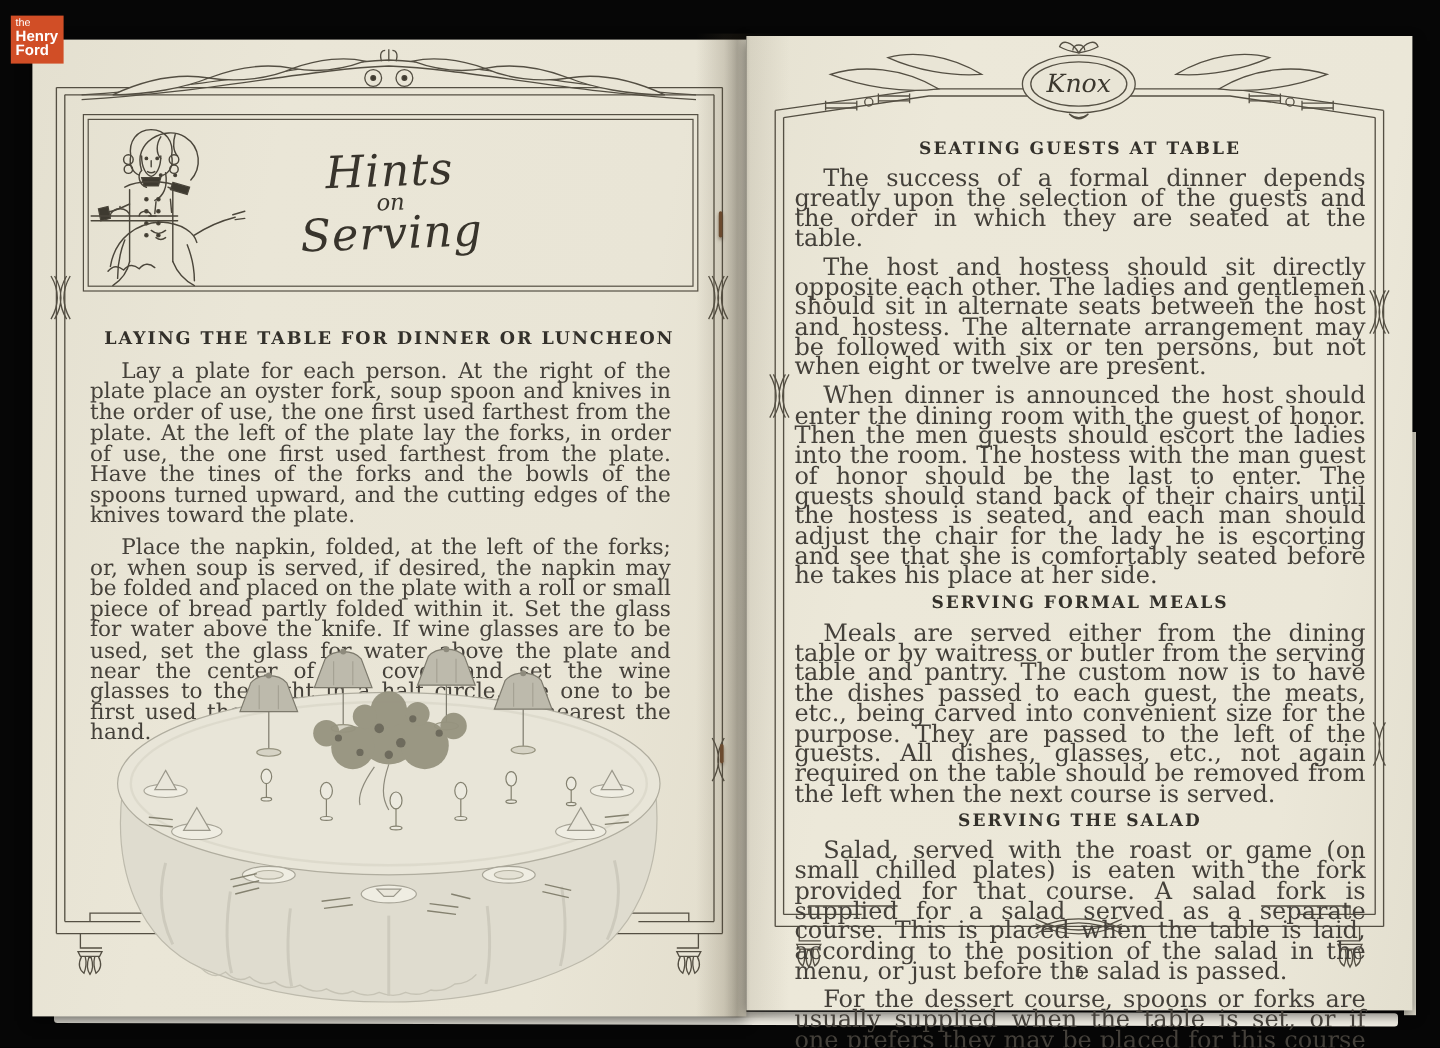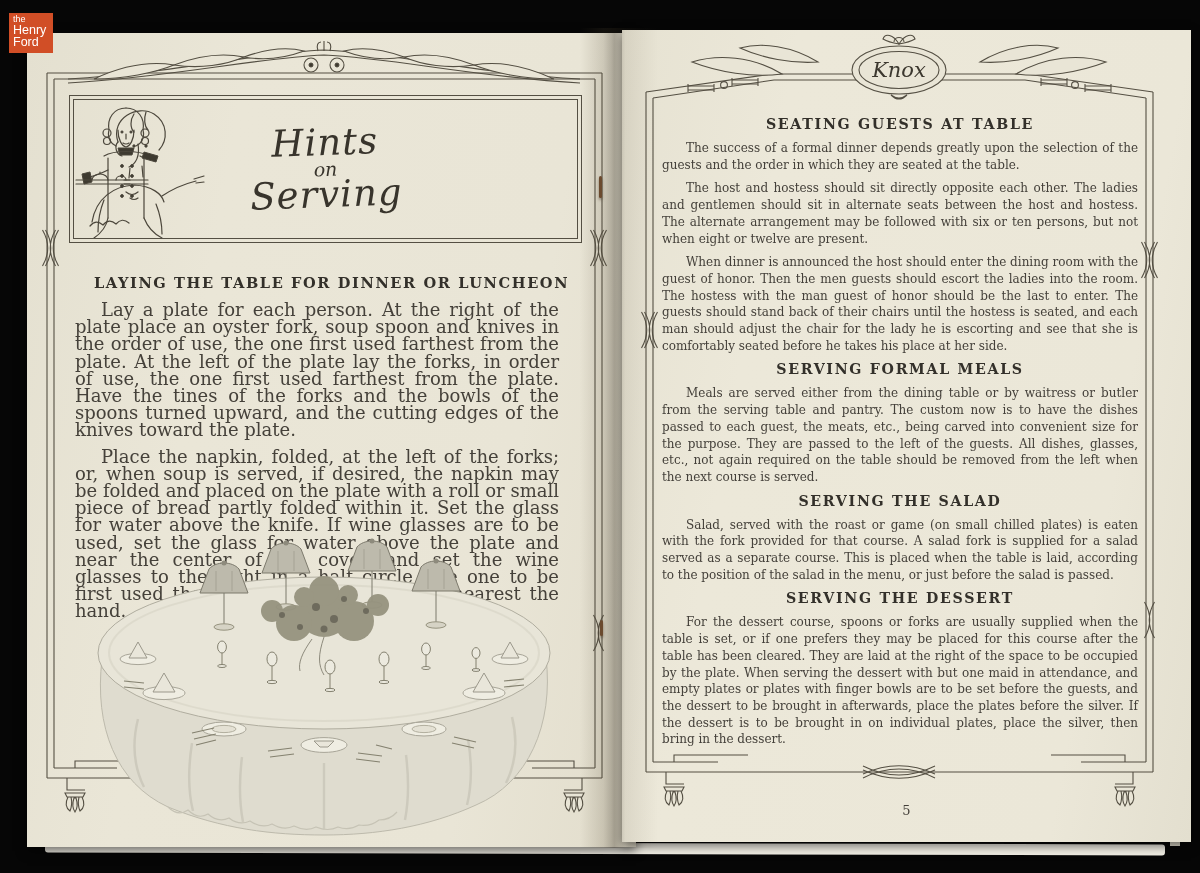--- a/index.html
+++ b/index.html
@@ -2,26 +2,26 @@
 <html><head>
 <meta charset="utf-8">
 <style>
   html,body{margin:0;padding:0;background:#060606;}
   .stage{position:relative;width:1200px;height:873px;background:#060606;overflow:hidden;
          font-family:"DejaVu Serif","Liberation Serif",serif;}
   
   .hf-logo{position:absolute;left:9px;top:13px;width:44px;height:40px;background:#d14e26;
            color:#fff;z-index:6;font-family:"Liberation Sans",sans-serif;padding:2px 0 0 4px;box-sizing:border-box;}
   .hf-the{display:block;font-size:9px;line-height:9px;font-weight:400;}
-  .hf-big{display:block;font-size:12.5px;line-height:12px;font-weight:400;}
+  .hf-big{display:block;font-size:12.5px;line-height:12px;font-weight:700;}
   
   .page-under{position:absolute;left:45px;top:843px;width:1120px;height:11px;background:#f1eee4;
               border-radius:3px;z-index:0;transform:rotate(.15deg);}
   .page-under-r{position:absolute;left:1170px;top:360px;width:10px;height:486px;background:#e4e0d0;z-index:0;}
-  .page{position:absolute;z-index:1;box-shadow:0 4px 10px rgba(0,0,0,.55);padding-left:14px;}
+  .page{position:absolute;z-index:1;box-shadow:0 4px 10px rgba(0,0,0,.55);}
   .page-left{left:27px;top:33px;width:595px;height:814px;
              background:linear-gradient(100deg,#e4e0d0 0%,#eae6d7 30%,#e9e5d6 75%,#e2ddcc 100%);}
   .page-right{left:622px;top:30px;width:555px;height:812px;
               background:linear-gradient(100deg,#e6e2d2 0%,#ece8d9 25%,#ebe7d8 80%,#e3dfcf 100%);}
   .gutter{position:absolute;left:580px;top:28px;width:78px;height:820px;z-index:2;pointer-events:none;
           background:linear-gradient(to right,rgba(80,70,50,0) 0%,rgba(80,70,50,.18) 30%,rgba(45,38,25,.32) 44%,rgba(80,70,50,.10) 58%,rgba(80,70,50,0) 100%);}
   .staple{position:absolute;width:3px;background:#6b4a2e;border-radius:2px;z-index:3;box-shadow:0 2px 3px rgba(60,40,20,.5);}
   .staple.s1{left:599px;top:176px;height:22px;}
   .staple.s2{left:600px;top:620px;height:16px;}
   
@@ -39,21 +39,21 @@
   .script-l2{font-style:italic;font-size:19px;line-height:18px;}
   .lp-heading{position:absolute;left:0;top:241px;width:100%;text-align:center;color:#33302a;
               font-weight:700;font-size:14.6px;letter-spacing:1.6px;}
   .lp-text{position:absolute;left:48px;top:268px;width:484px;}
   .para{font-size:18px;line-height:17.2px;text-align:justify;text-indent:26px;color:#45413a;margin:0 0 9px 0;}
   .photo-wrap{position:absolute;left:45px;top:498px;width:505px;height:314px;}
   
   .rp-content{position:absolute;left:40px;top:86px;width:476px;}
   .sec-h{font-weight:700;font-size:14.2px;letter-spacing:1.7px;text-align:center;color:#33302a;margin:2px 0 8px 0;}
   .sec-h.first{margin-top:0;}
-  .rpara{font-size:12px;line-height:16.7px;text-align:justify;text-indent:24px;color:#44403a;margin:0 0 7px 0;}
+  .rpara{font-size:20px;line-height:16.7px;text-align:justify;text-indent:24px;color:#44403a;margin:0 0 7px 0;}
   .page-num{position:absolute;left:0;bottom:24px;width:100%;text-align:center;font-size:13px;color:#44403a;}
   .knox-text{font-style:italic;font-family:"DejaVu Serif","Liberation Serif",serif;}
 </style>
 </head>
 <body>
 
 <div class="stage">
 
   <div class="hf-logo">
     <span class="hf-the">the</span>
@@ -387,21 +387,20 @@
       <p class="rpara">The success of a formal dinner depends greatly upon the selection of the guests and the order in which they are seated at the table.</p>
       <p class="rpara">The host and hostess should sit directly opposite each other.  The ladies and gentlemen should sit in alternate seats between the host and hostess.  The alternate arrangement may be followed with six or ten persons, but not when eight or twelve are present.</p>
       <p class="rpara">When dinner is announced the host should enter the dining room with the guest of honor.  Then the men guests should escort the ladies into the room.  The hostess with the man guest of honor should be the last to enter.  The guests should stand back of their chairs until the hostess is seated, and each man should adjust the chair for the lady he is escorting and see that she is comfortably seated before he takes his place at her side.</p>
 
       <div class="sec-h">SERVING FORMAL MEALS</div>
       <p class="rpara">Meals are served either from the dining table or by waitress or butler from the serving table and pantry.  The custom now is to have the dishes passed to each guest, the meats, etc., being carved into convenient size for the purpose.  They are passed to the left of the guests.  All dishes, glasses, etc., not again required on the table should be removed from the left when the next course is served.</p>
 
       <div class="sec-h">SERVING THE SALAD</div>
       <p class="rpara">Salad, served with the roast or game (on small chilled plates) is eaten with the fork provided for that course.  A salad fork is supplied for a salad served as a separate course.  This is placed when the table is laid, according to the position of the salad in the menu, or just before the salad is passed.</p>
 
-      <div class="sec-h">SERVING THE DESSERT</div>
       <p class="rpara">For the dessert course, spoons or forks are usually supplied when the table is set, or if one prefers they may be placed for this course after the table has been cleared.  They are laid at the right of the space to be occupied by the plate.  When serving the dessert with but one maid in attendance, and empty plates or plates with finger bowls are to be set before the guests, and the dessert to be brought in afterwards, place the plates before the silver.  If the dessert is to be brought in on individual plates, place the silver, then bring in the dessert.</p>
     </div>
 
     <div class="page-num">5</div>
   </div>
 
   <div class="gutter"></div>
   <div class="staple s1"></div>
   <div class="staple s2"></div>
 

